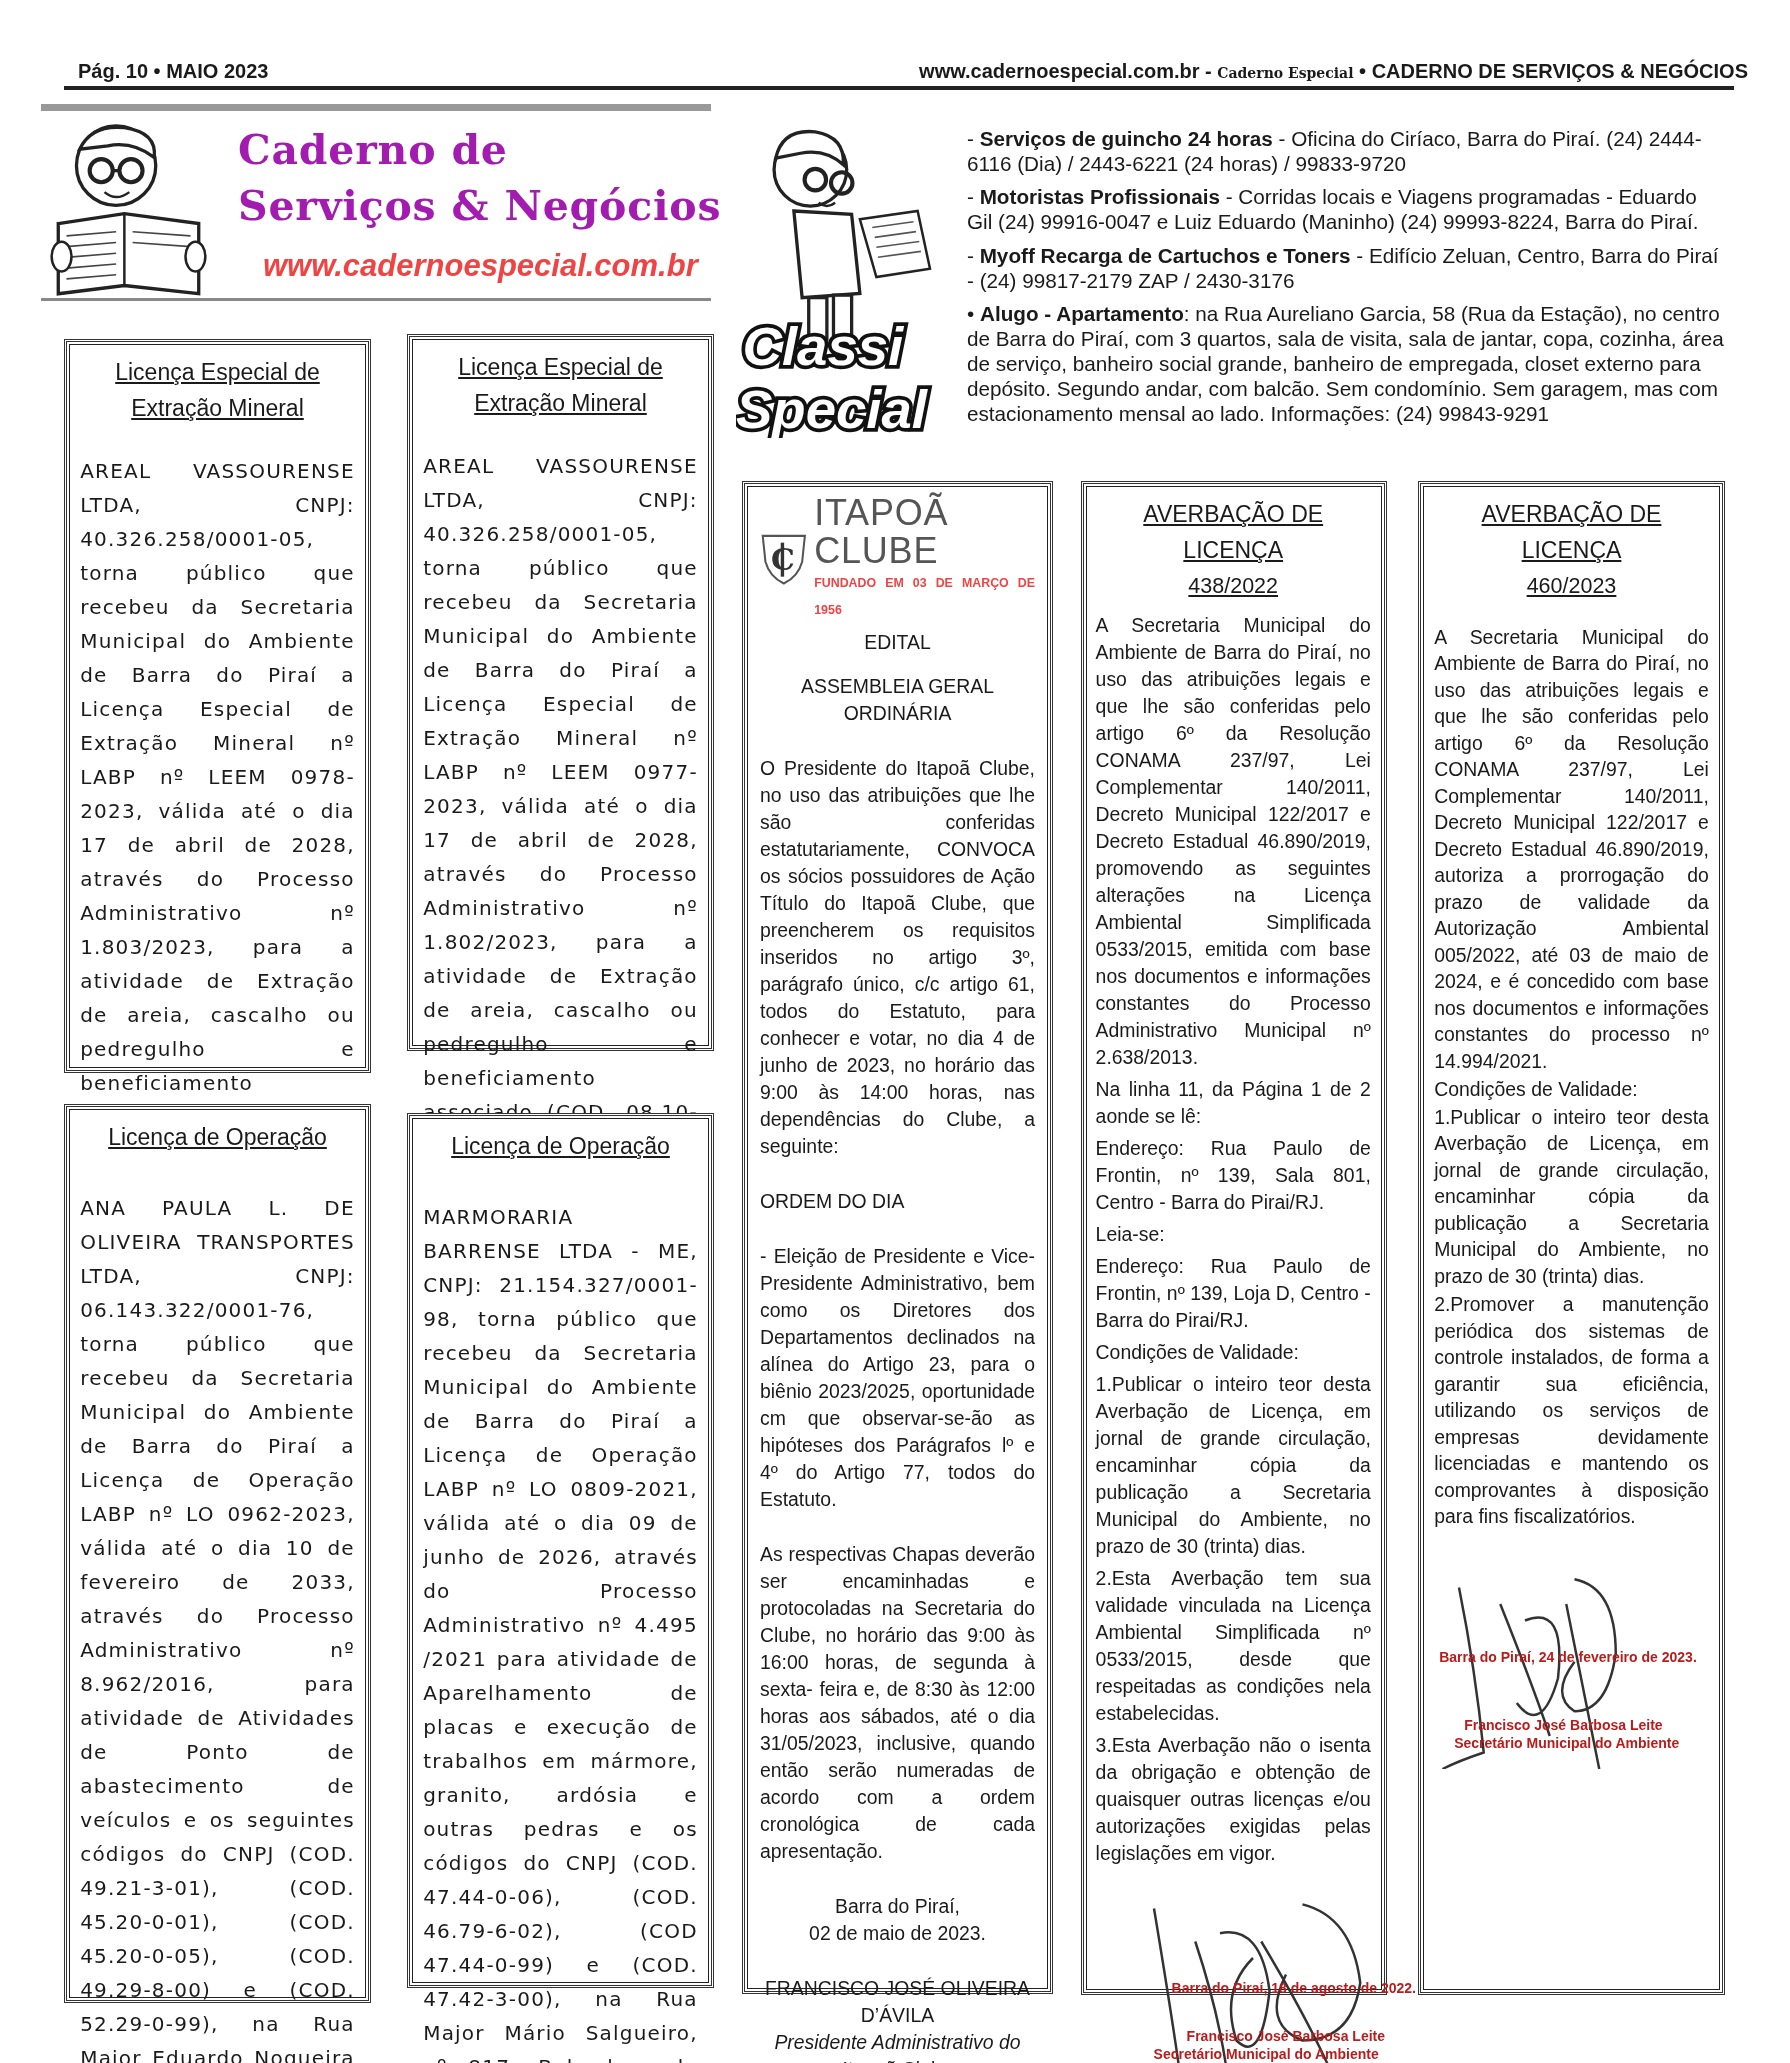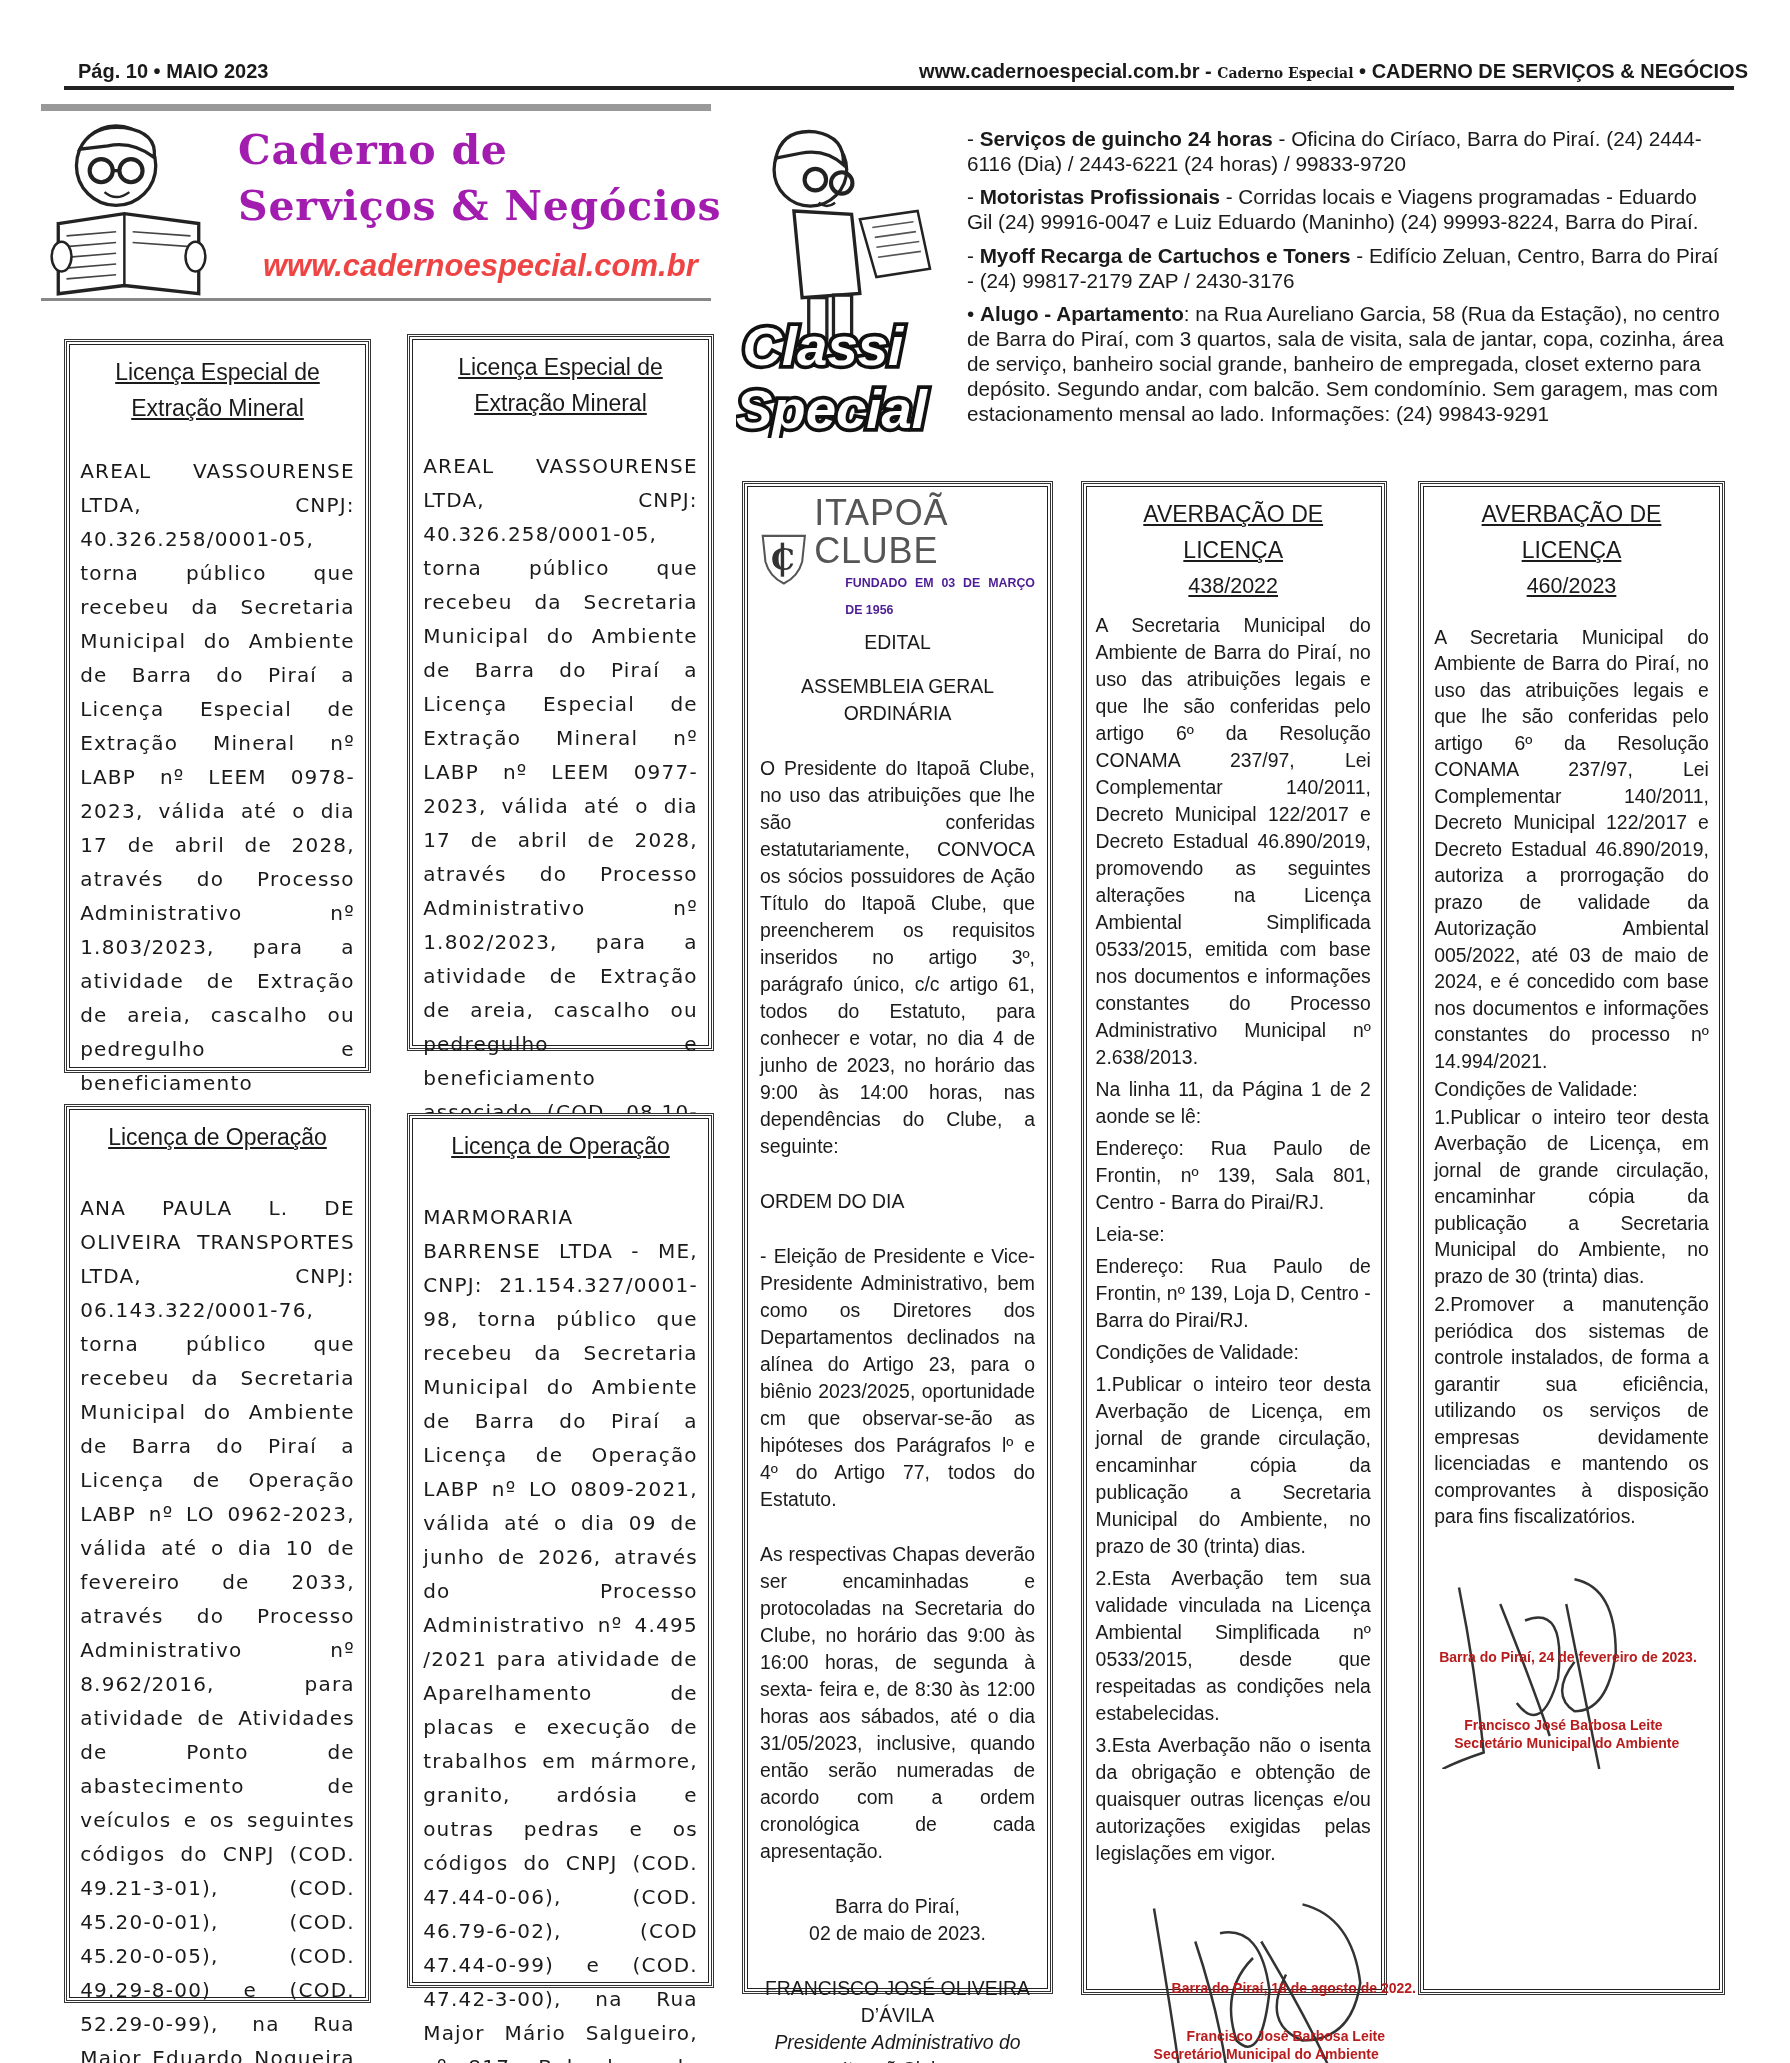--- a/index.html
+++ b/index.html
@@ -35,21 +35,21 @@
   .box-title { text-align: center; font-size: 23px; line-height: 36px; text-decoration: underline; }
   .body-text { font-size: 22px; line-height: 34px; text-align: justify; text-align-last: left; }
   .body-text.wide { letter-spacing: 1.2px; font-family: "DejaVu Sans", sans-serif; font-size: 20px; }
   .narrow { font-size: 19.4px; line-height: 27px; text-align: justify; }
   .narrow p { margin-bottom: 5px; }
   .center { text-align: center; }
 
   .itapoa-logo { display: flex; align-items: center; gap: 6.6px; }
   .itapoa-logo .shield { width: 58px; height: 66px; }
   .itapoa-name { font-size: 36px; color: #555; letter-spacing: 0.8px; line-height: 38px; }
-  .itapoa-sub { font-size: 12.4px; font-weight: bold; color: #4c1d95; margin-left: 31px; }
+  .itapoa-sub { font-size: 12.4px; font-weight: bold; color: #ef4444; }
 
   .signature { position: relative; width: 100%; height: 198px; margin-top: 25px; }
   .sig-caption { position: absolute; font-weight: bold; font-size: 14px; color: #b91c1c; white-space: nowrap; }
 </style>
 </head>
 <body>
 
 <div class="page-header">
   <span class="left">Pág. 10 • MAIO 2023</span>
   <span class="right">

